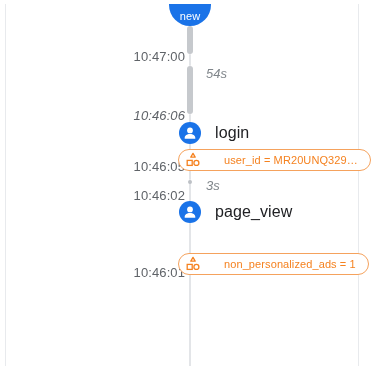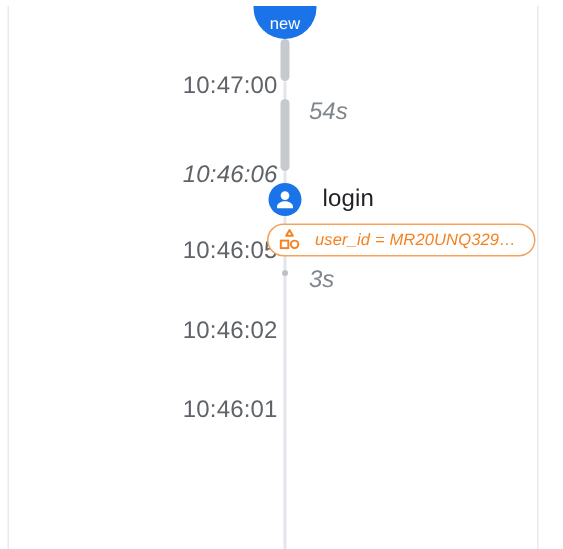--- a/index.html
+++ b/index.html
@@ -65,32 +65,32 @@
     font-size: 11px;
     font-weight: 500;
     box-sizing: border-box;
     padding-bottom: 4px;
     letter-spacing: 0.1px;
   }
 
   
   .ts {
     position: absolute;
-    font-size: 16px;
+    font-size: 13px;
     color: #5f6368;
     text-align: right;
     width: 70px;
     white-space: nowrap;
     letter-spacing: 0.1px;
   }
 
   
   .gap-label {
     position: absolute;
-    font-size: 16px;
+    font-size: 13px;
     font-style: italic;
     color: #80868b;
     white-space: nowrap;
   }
 
   
   .gap-dot {
     position: absolute;
     width: 4px;
     height: 4px;
@@ -140,25 +140,24 @@
   .chip-icon {
     width: 16px;
     height: 16px;
     flex: 0 0 auto;
     display: flex;
     align-items: center;
     justify-content: center;
   }
   .chip-icon svg { display: block; }
   .chip-label {
-    margin-left: 9px;
+    margin-left: 23px;
     font-size: 11px;
     color: #f58220;
     letter-spacing: 0.1px;
-    font-style: italic;
   }
 </style>
 </head>
 <body>
 
 <div id="stage">
 
   <div class="panel-edge left"></div>
   <div class="panel-edge right"></div>
 
@@ -174,21 +173,21 @@
 
   <div class="gap-dot" style="left:188px; top:176px;"></div>
 
   <div class="new-badge" style="left:169px; top:-20px;">
     <span>new</span>
   </div>
 
   <div class="ts" style="left:115px; top:45px;">10:47:00</div>
   <div class="ts" style="left:115px; top:104px;font-style:italic;">10:46:06</div>
   <div class="ts" style="left:115px; top:155px;">10:46:05</div>
-  <div class="ts" style="left:115px; top:184px;margin-top:24px;">10:46:02</div>
+  <div class="ts" style="left:115px; top:184px;">10:46:02</div>
   <div class="ts" style="left:115px; top:261px;">10:46:01</div>
 
   <div class="gap-label" style="left:206px; top:62px;">54s</div>
   <div class="gap-label" style="left:206px; top:174px;font-style:italic;">3s</div>
 
   <div class="event" style="left:179px; top:117px;">
     <span class="event-icon">
       <svg width="22" height="22" viewBox="0 0 22 22" aria-hidden="true">
         <circle cx="11" cy="8.4" r="2.9" fill="#ffffff"></circle>
         <path d="M11 12.1c-3.1 0-5.3 1.7-5.3 3.6v1.1h10.6v-1.1c0-1.9-2.2-3.6-5.3-3.6z" fill="#ffffff"></path>
@@ -201,16 +200,35 @@
     <span class="chip-icon">
       <svg width="16" height="16" viewBox="0 0 16 16" aria-hidden="true">
         <path d="M8 1.4 L10.2 5.2 H5.8 Z" fill="none" stroke="#f58220" stroke-width="1.3" stroke-linejoin="round"></path>
         <rect x="2.2" y="8.4" width="5" height="5" fill="none" stroke="#f58220" stroke-width="1.3"></rect>
         <circle cx="11.4" cy="10.9" r="2.5" fill="none" stroke="#f58220" stroke-width="1.3"></circle>
       </svg>
     </span>
     <span class="chip-label">user_id = MR20UNQ329…</span>
   </div>
 
-
-
+  <div class="event" style="left:179px; top:196px;">
+    <span class="event-icon">
+      <svg width="22" height="22" viewBox="0 0 22 22" aria-hidden="true">
+        <circle cx="11" cy="8.4" r="2.9" fill="#ffffff"></circle>
+        <path d="M11 12.1c-3.1 0-5.3 1.7-5.3 3.6v1.1h10.6v-1.1c0-1.9-2.2-3.6-5.3-3.6z" fill="#ffffff"></path>
+      </svg>
+    </span>
+    <span class="event-label">page_view</span>
+  </div>
+
+
+  <div class="chip" style="left:178px; top:249px;">
+    <span class="chip-icon">
+      <svg width="16" height="16" viewBox="0 0 16 16" aria-hidden="true">
+        <path d="M8 1.4 L10.2 5.2 H5.8 Z" fill="none" stroke="#f58220" stroke-width="1.3" stroke-linejoin="round"></path>
+        <rect x="2.2" y="8.4" width="5" height="5" fill="none" stroke="#f58220" stroke-width="1.3"></rect>
+        <circle cx="11.4" cy="10.9" r="2.5" fill="none" stroke="#f58220" stroke-width="1.3"></circle>
+      </svg>
+    </span>
+    <span class="chip-label">non_personalized_ads = 1</span>
+  </div>
 
 </div>
 
 </body></html>

